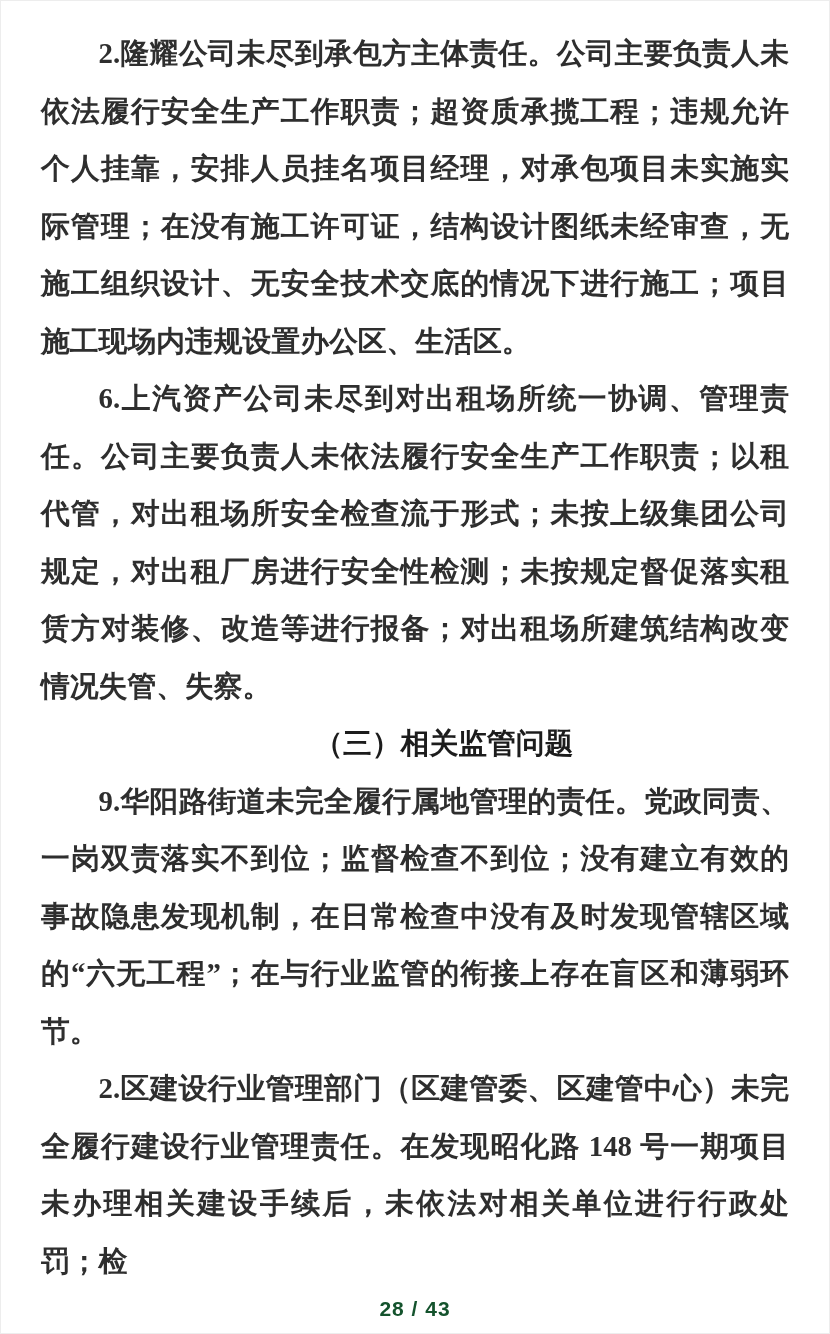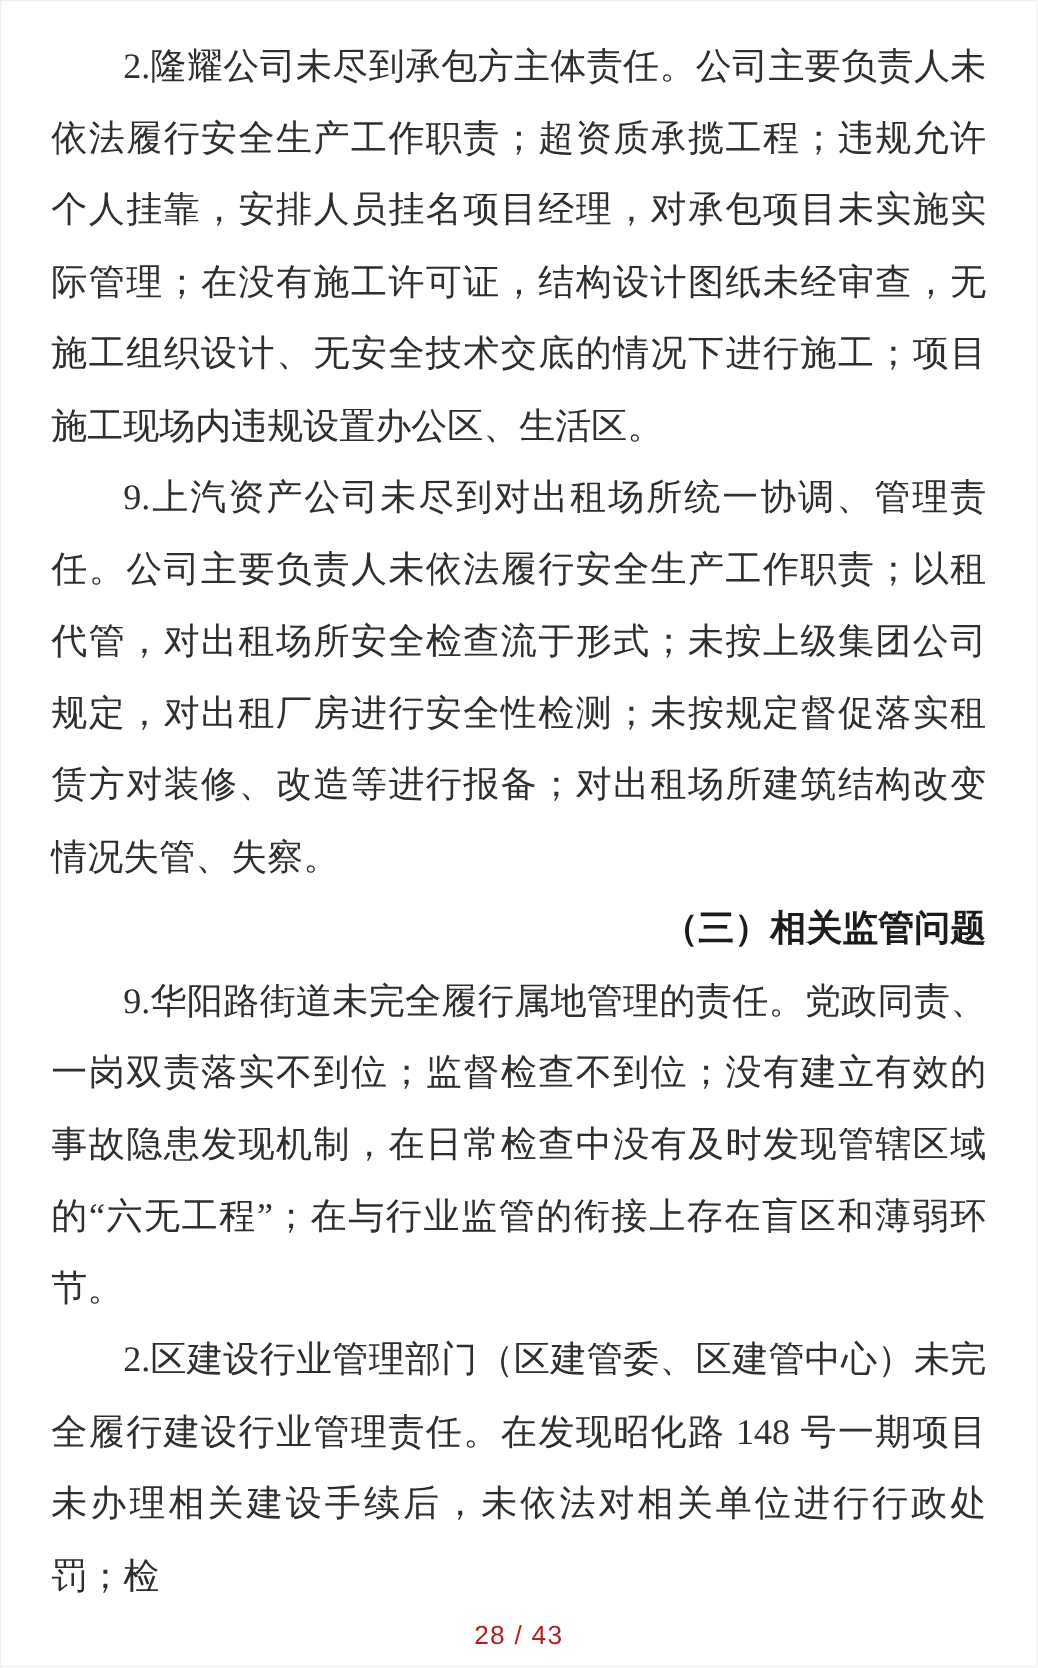--- a/index.html
+++ b/index.html
@@ -25,54 +25,54 @@
     padding: 24px 40px 0 40px;
   }
   .para {
     margin: 0;
     font-size: 28.8px;
     line-height: 57.5px;
     color: #2e2e2e;
     text-align: justify;
     text-justify: inter-ideograph;
     text-indent: 2em;
-    font-weight: 400;
+    font-weight: 700;
     word-break: break-all;
   }
   .heading {
     margin: 0;
     font-size: 28.8px;
     line-height: 57.5px;
     color: #1c1c1c;
     font-weight: 700;
     text-indent: 2em;
-    text-align: right;
+    text-align: center;
   }
   .footer {
     position: absolute;
     left: 0;
     right: 0;
     bottom: 12px;
     text-align: center;
   }
   .page-number {
     font-family: "Liberation Sans", "DejaVu Sans", sans-serif;
     font-size: 21px;
-    font-weight: 400;
-    color: #b91c1c;
+    font-weight: 700;
+    color: #14532d;
     letter-spacing: 1px;
   }
 </style>
 </head>
 <body>
 
 <div class="page">
   <div class="content">
     <p class="para">2.隆耀公司未尽到承包方主体责任。公司主要负责人未依法履行安全生产工作职责；超资质承揽工程；违规允许个人挂靠，安排人员挂名项目经理，对承包项目未实施实际管理；在没有施工许可证，结构设计图纸未经审查，无施工组织设计、无安全技术交底的情况下进行施工；项目施工现场内违规设置办公区、生活区。</p>
-    <p class="para">9.上汽资产公司未尽到对出租场所统一协调、管理责任。公司主要负责人未依法履行安全生产工作职责；以租代管，对出租场所安全检查流于形式；未按上级集团公司规定，对出租厂房进行安全性检测；未按规定督促落实租赁方对装修、改造等进行报备；对出租场所建筑结构改变情况失管、失察。</p>
+    <p class="para">6.上汽资产公司未尽到对出租场所统一协调、管理责任。公司主要负责人未依法履行安全生产工作职责；以租代管，对出租场所安全检查流于形式；未按上级集团公司规定，对出租厂房进行安全性检测；未按规定督促落实租赁方对装修、改造等进行报备；对出租场所建筑结构改变情况失管、失察。</p>
     <h2 class="heading">（三）相关监管问题</h2>
     <p class="para">9.华阳路街道未完全履行属地管理的责任。党政同责、一岗双责落实不到位；监督检查不到位；没有建立有效的事故隐患发现机制，在日常检查中没有及时发现管辖区域的“六无工程”；在与行业监管的衔接上存在盲区和薄弱环节。</p>
     <p class="para">2.区建设行业管理部门（区建管委、区建管中心）未完全履行建设行业管理责任。在发现昭化路 148 号一期项目未办理相关建设手续后，未依法对相关单位进行行政处罚；检</p>
   </div>
   <div class="footer">
     <span class="page-number">28 / 43</span>
   </div>
 </div>
 
 </body></html>

